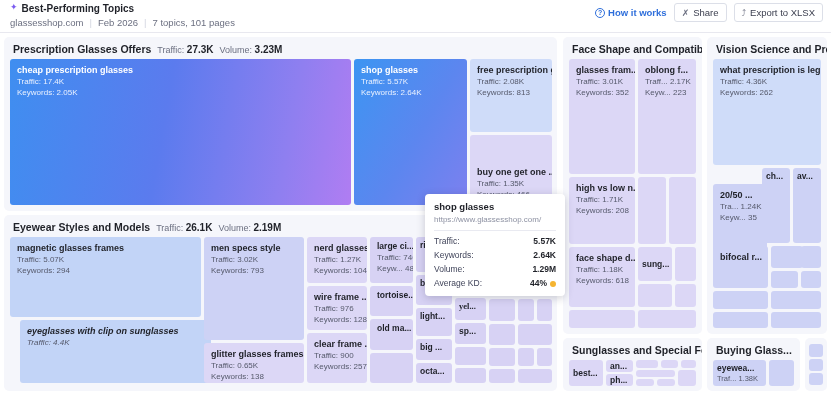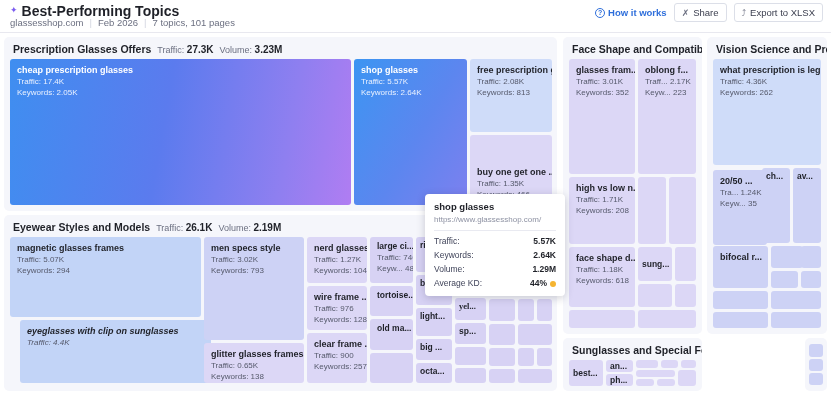--- a/index.html
+++ b/index.html
@@ -15,21 +15,21 @@
     position: relative;
     height: 33px;
     border-bottom: 1px solid #e8e8ef;
     background: #fff;
   }
   .title-row {
     position: absolute; left: 10px; top: 3px;
     display: flex; align-items: center; gap: 4px;
   }
   .spark-icon { color: #7b5cf0; font-size: 9px; line-height: 1; margin-top:-2px;}
-  .page-title { font-size: 14px; font-weight: bold; color: #1f2128; }
+  .page-title { font-size: 10px; font-weight: bold; color: #1f2128; }
   .sub-row {
     position: absolute; left: 10px; top: 17px;
     display: flex; align-items: center; gap: 6px;
     font-size: 9.5px; color: #6b6f80;
   }
   .sub-sep { color: #d2d5e0; }
   .topbar-right {
     position: absolute; right: 8px; top: 3px;
     display: flex; align-items: center; gap: 7px;
   }
@@ -348,21 +348,21 @@
 
   <div class="panel" style="left:707px; top:4px; width:120px; height:297px;">
     <div class="panel-head">
       <span class="panel-name">Vision Science and Pre...</span>
     </div>
     <div class="tile blue2" style="left:6px; top:22px; width:108px; height:106px;">
       <span class="t-label">what prescription is leg...</span>
       <span class="t-sub">Traffic: 4.36K</span>
       <span class="t-sub">Keywords: 262</span>
     </div>
-    <div class="tile periw" style="left:6px; top:133px; width:54px; height:75px;">
+    <div class="tile periw" style="left:6px; top:147px; width:54px; height:75px;">
       <span class="t-label">20/50 ...</span>
       <span class="t-sub">Tra... 1.24K</span>
       <span class="t-sub">Keyw...  35</span>
     </div>
     <div class="tile periw mini" style="left:55px; top:131px; width:28px; height:75px;">
       <span class="t-label">ch...</span>
     </div>
     <div class="tile periw mini" style="left:86px; top:131px; width:28px; height:75px;">
       <span class="t-label">av...</span>
     </div>
@@ -396,20 +396,31 @@
     </div>
     <div class="tile lav1 mini" style="left:73px; top:22px; width:22px; height:8px;"></div>
     <div class="tile lav1 mini" style="left:98px; top:22px; width:17px; height:8px;"></div>
     <div class="tile lav1 mini" style="left:118px; top:22px; width:15px; height:8px;"></div>
     <div class="tile lav1 mini" style="left:73px; top:32px; width:39px; height:7px;"></div>
     <div class="tile lav1 mini" style="left:115px; top:32px; width:18px; height:16px;"></div>
     <div class="tile lav1 mini" style="left:73px; top:41px; width:18px; height:7px;"></div>
     <div class="tile lav1 mini" style="left:94px; top:41px; width:18px; height:7px;"></div>
   </div>
 
+  <div class="panel" style="left:707px; top:305px; width:93px; height:53px;">
+    <div class="panel-head">
+      <span class="panel-name">Buying Glass...</span>
+    </div>
+    <div class="tile periw mini" style="left:6px; top:22px; width:53px; height:26px;">
+      <span class="t-label">eyewea...</span>
+      <span class="t-sub">Traf... 1.38K</span>
+      <span class="t-sub">Key... 1.05K</span>
+    </div>
+    <div class="tile periw mini" style="left:62px; top:22px; width:25px; height:26px;"></div>
+  </div>
 
   <div class="panel" style="left:805px; top:305px; width:22px; height:53px;">
     <div class="tile periw mini" style="left:4px; top:6px; width:14px; height:13px;"></div>
     <div class="tile periw mini" style="left:4px; top:21px; width:14px; height:12px;"></div>
     <div class="tile periw mini" style="left:4px; top:35px; width:14px; height:12px;"></div>
   </div>
 
   <div class="tooltip">
     <div class="tt-title">shop glasses</div>
     <div class="tt-url">https://www.glassesshop.com/</div>

